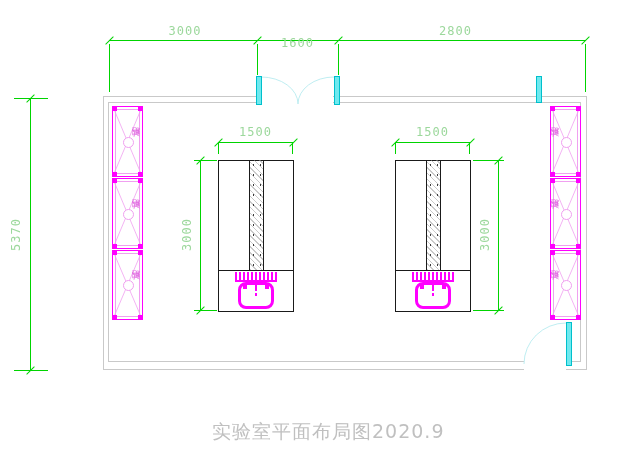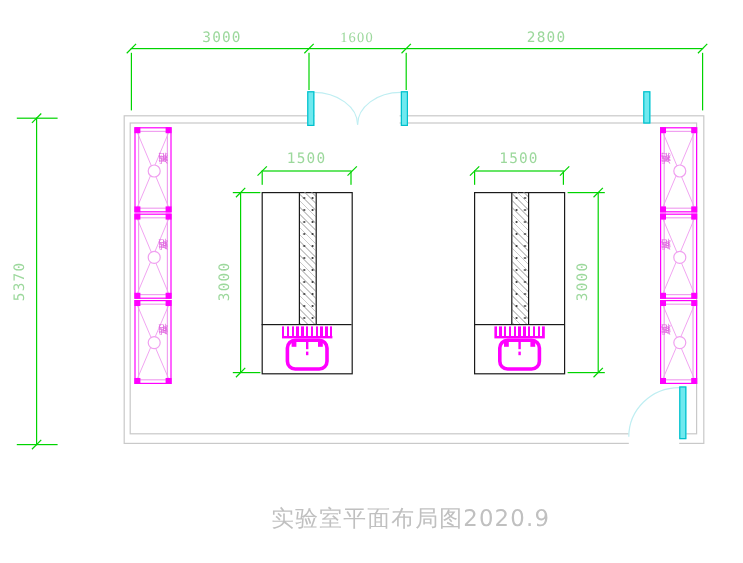--- a/index.html
+++ b/index.html
@@ -69,21 +69,21 @@
   <div class="gl-h" style="left:109px;top:40px;width:477px;"></div>
   <div class="tick" style="left:104px;top:40px;"></div>
   <div class="tick" style="left:252px;top:40px;"></div>
   <div class="tick" style="left:333px;top:40px;"></div>
   <div class="tick" style="left:580px;top:40px;"></div>
   <div class="gl-v" style="left:109px;top:44px;height:48px;"></div>
   <div class="gl-v" style="left:257px;top:44px;height:31px;"></div>
   <div class="gl-v" style="left:338px;top:44px;height:31px;"></div>
   <div class="gl-v" style="left:585px;top:44px;height:48px;"></div>
   <div class="dimtxt" style="left:155px;top:24px;width:60px;">3000</div>
-  <div class="dimtxt" style="left:270px;top:24px;width:55px;font-family:Liberation Serif, serif;">1600</div>
+  <div class="dimtxt" style="left:270px;top:36px;width:55px;">1600</div>
   <div class="dimtxt" style="left:428px;top:24px;width:55px;">2800</div>
 
   <div class="gl-v" style="left:30px;top:98px;height:273px;"></div>
   <div class="tick" style="left:25px;top:98px;"></div>
   <div class="tick" style="left:25px;top:370px;"></div>
   <div class="gl-h" style="left:14px;top:98px;width:34px;"></div>
   <div class="gl-h" style="left:14px;top:370px;width:34px;"></div>
   <div class="dimtxt-v" style="left:10px;top:204px;height:62px;">5370</div>
 
   <div class="bench" style="left:218px;top:160px;width:74px;height:150px;"></div>
@@ -209,15 +209,15 @@
       </svg>
     <div class="inner"></div>
     <div class="circ"></div>
     <div class="cnr" style="left:-1px;top:-1px;"></div>
     <div class="cnr" style="right:-1px;top:-1px;"></div>
     <div class="cnr" style="left:-1px;bottom:-1px;"></div>
     <div class="cnr" style="right:-1px;bottom:-1px;"></div>
     <span class="lbl" style="left:1px;">试剂柜</span>
   </div>
 
-  <div class="title" style="left:226px;top:419px;">实验室平面布局图2020.9</div>
+  <div class="title" style="left:212px;top:419px;">实验室平面布局图2020.9</div>
 
 </div>
 
 </body></html>

